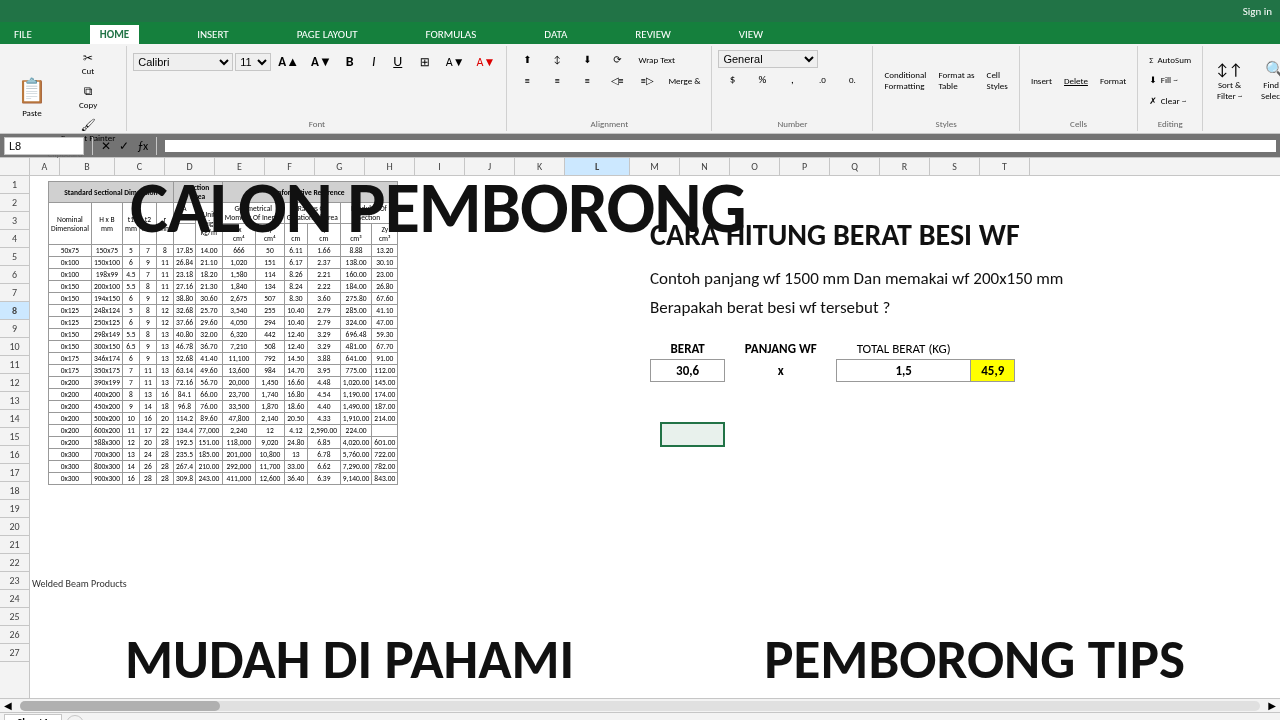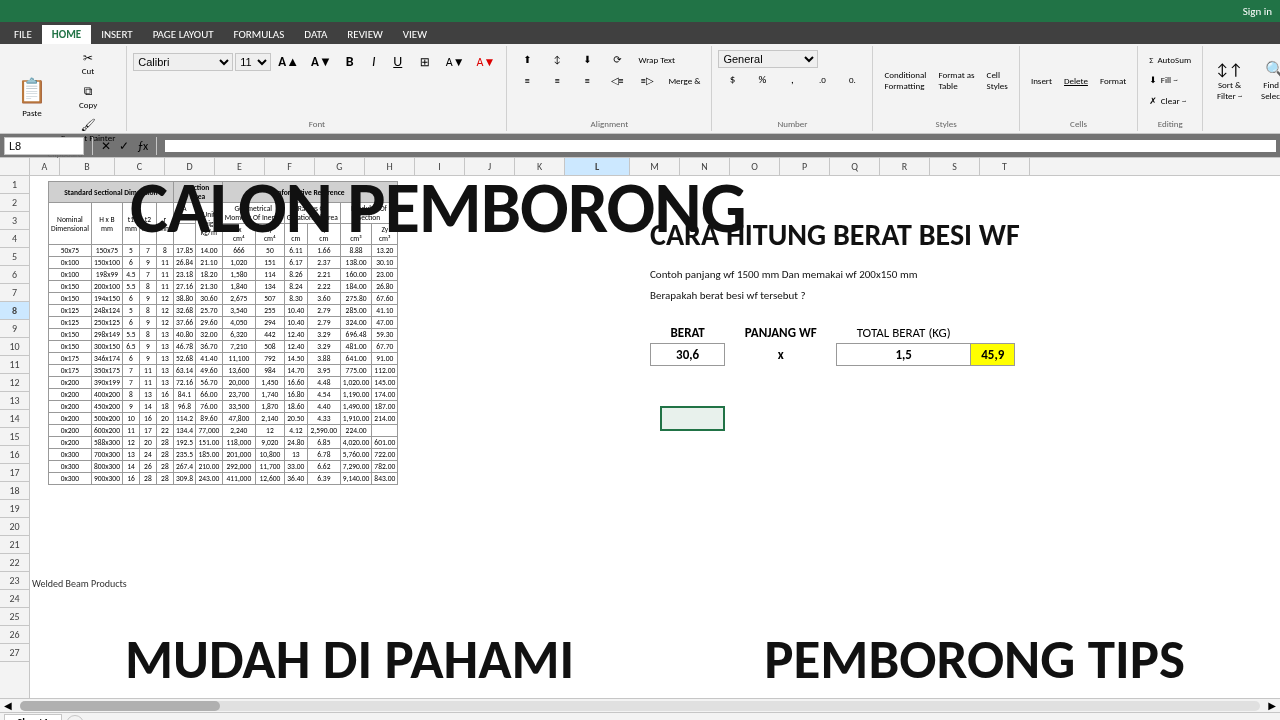--- a/index.html
+++ b/index.html
@@ -3,21 +3,21 @@
   <meta charset="utf-8">
   <style>
     * { margin: 0; padding: 0; box-sizing: border-box; }
     body { font-family: 'Calibri', Arial, sans-serif; font-size: 11px; background: #fff; overflow: hidden; width: 1280px; height: 720px; }
 
     
     .title-bar { height: 22px; background: #217346; display: flex; align-items: center; justify-content: flex-end; padding-right: 8px; }
     .title-bar span { color: white; font-size: 11px; margin-left: 36px; }
 
     
-    .ribbon-tabs { height: 22px; background: #404040; display: flex; align-items: flex-end; padding-left: 4px; }
+    .ribbon-tabs { height: 22px; background: #15803d; display: flex; align-items: flex-end; padding-left: 4px; gap: 48px; }
     .ribbon-tab { padding: 3px 10px; font-size: 11px; color: white; cursor: pointer; }
     .ribbon-tab.active { background: #fff; color: #217346; font-weight: bold; }
 
     
     .ribbon { height: 90px; background: #f3f3f3; border-bottom: 1px solid #c6c6c6; display: flex; align-items: stretch; padding: 2px 4px; }
     .ribbon-group { display: flex; flex-direction: column; align-items: flex-start; border-right: 1px solid #d0d0d0; padding: 2px 6px; min-width: fit-content; }
     .ribbon-group-label { font-size: 9px; color: #666; margin-top: auto; padding-top: 2px; text-align: center; width: 100%; }
     .ribbon-row { display: flex; align-items: center; gap: 2px; }
     .ribbon-btn { display: flex; flex-direction: column; align-items: center; justify-content: center; padding: 2px 4px; cursor: pointer; border: 1px solid transparent; border-radius: 2px; font-size: 10px; min-width: 28px; }
     .ribbon-btn .btn-icon { font-size: 16px; line-height: 1.2; }
@@ -51,21 +51,21 @@
     .steel-table { position: absolute; top: 5px; left: 18px; font-size: 8px; border-collapse: collapse; }
     .steel-table td, .steel-table th { border: 1px solid #999; padding: 1px 2px; text-align: center; white-space: nowrap; font-size: 7.5px; }
     .header-row td { background: #d0d0d0; font-weight: bold; text-align: center; }
 
     
     .big-title { position: absolute; top: -5px; left: 100px; font-size: 72px; font-weight: 900; color: #111; letter-spacing: -1px; white-space: nowrap; z-index: 10; line-height: 1; }
 
     
     .right-content { position: absolute; top: 40px; left: 620px; right: 0; }
     .cara-hitung-title { font-size: 30px; font-weight: 900; color: #111; margin-bottom: 15px; }
-    .desc-text { font-size: 11px; color: #111; margin-bottom: 8px; }
+    .desc-text { font-size: 17px; color: #111; margin-bottom: 8px; }
     .calc-table { border-collapse: collapse; margin-top: 15px; }
     .calc-table td { padding: 3px 21px; font-size: 13px; font-weight: bold; text-align: center; }
     .bottom-text-left { font-size: 55px; font-weight: 900; color: #111; }
     .bottom-text-right { font-size: 55px; font-weight: 900; color: #111; text-align: right; }
 
     
     .sheet-tabs { height: 22px; background: #f3f3f3; border-top: 1px solid #c6c6c6; display: flex; align-items: center; padding: 0 4px; gap: 4px; }
     .sheet-tab { padding: 2px 12px; font-size: 11px; border: 1px solid #c6c6c6; border-bottom: none; background: #fff; cursor: pointer; }
     .sheet-tab.active { background: #fff; border-bottom: 1px solid #fff; font-weight: bold; }
     .add-sheet-btn { width: 18px; height: 18px; border: 1px solid #c6c6c6; border-radius: 50%; display: flex; align-items: center; justify-content: center; font-size: 14px; cursor: pointer; background: #f3f3f3; }

